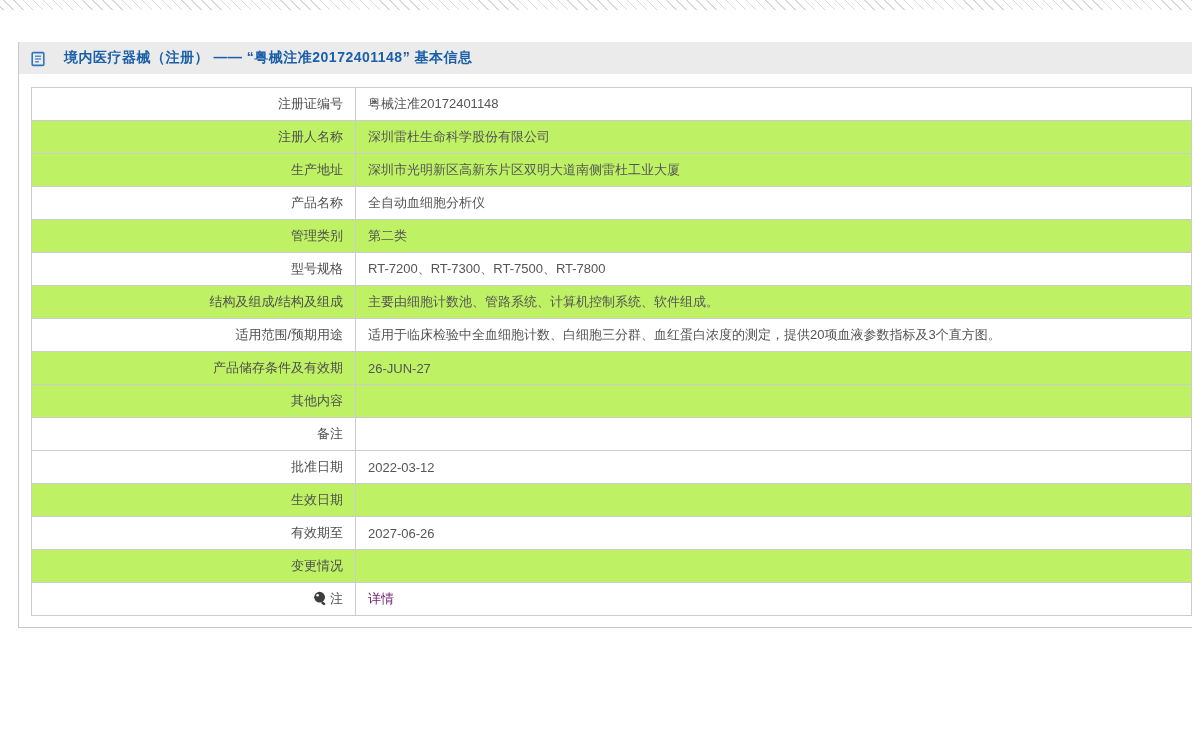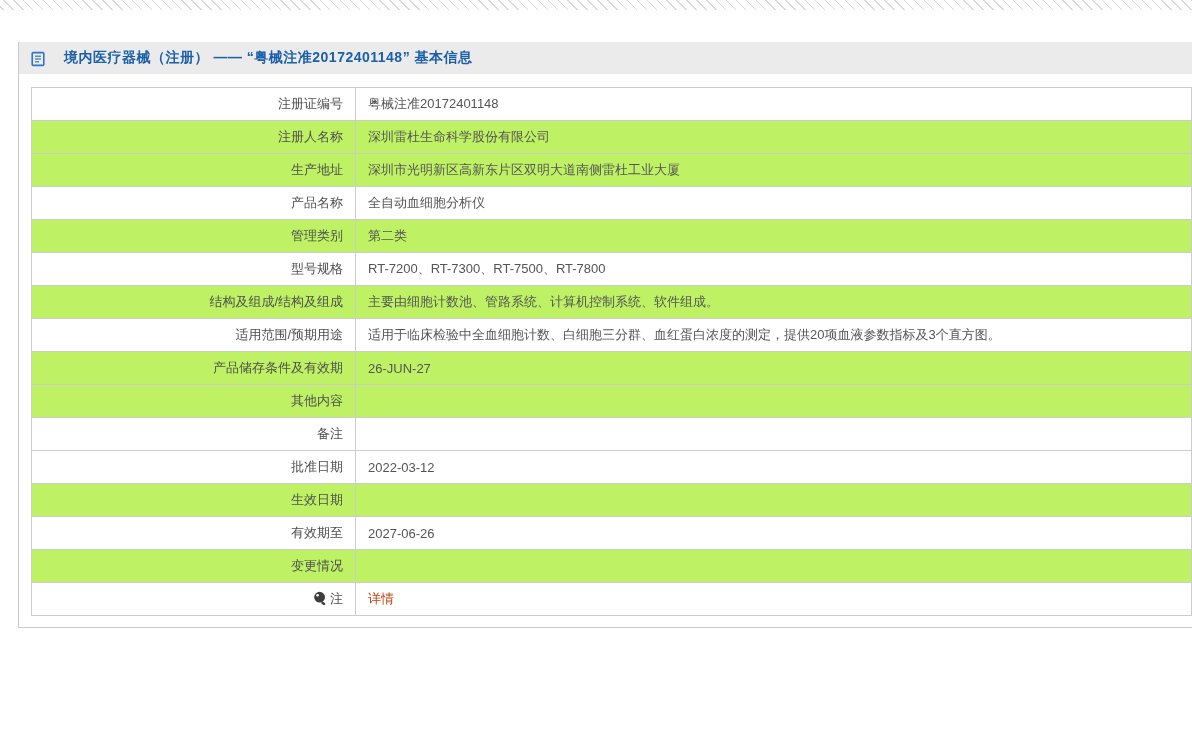--- a/index.html
+++ b/index.html
@@ -73,21 +73,21 @@
     color: #4f4f4f;
   }
   table.reg-table td {
     text-align: left;
     padding: 0 2px 0 12px;
   }
   table.reg-table tr.alt { background: #bef264; }
   col.label-col { width: 324px; }
 
   a.detail-link {
-    color: #c2410c;
+    color: #701a75;
     text-decoration: none;
     cursor: pointer;
   }
   .bulb-icon {
     display: inline-block;
     vertical-align: -3px;
     margin-right: 3px;
   }
 </style>
 </head>

